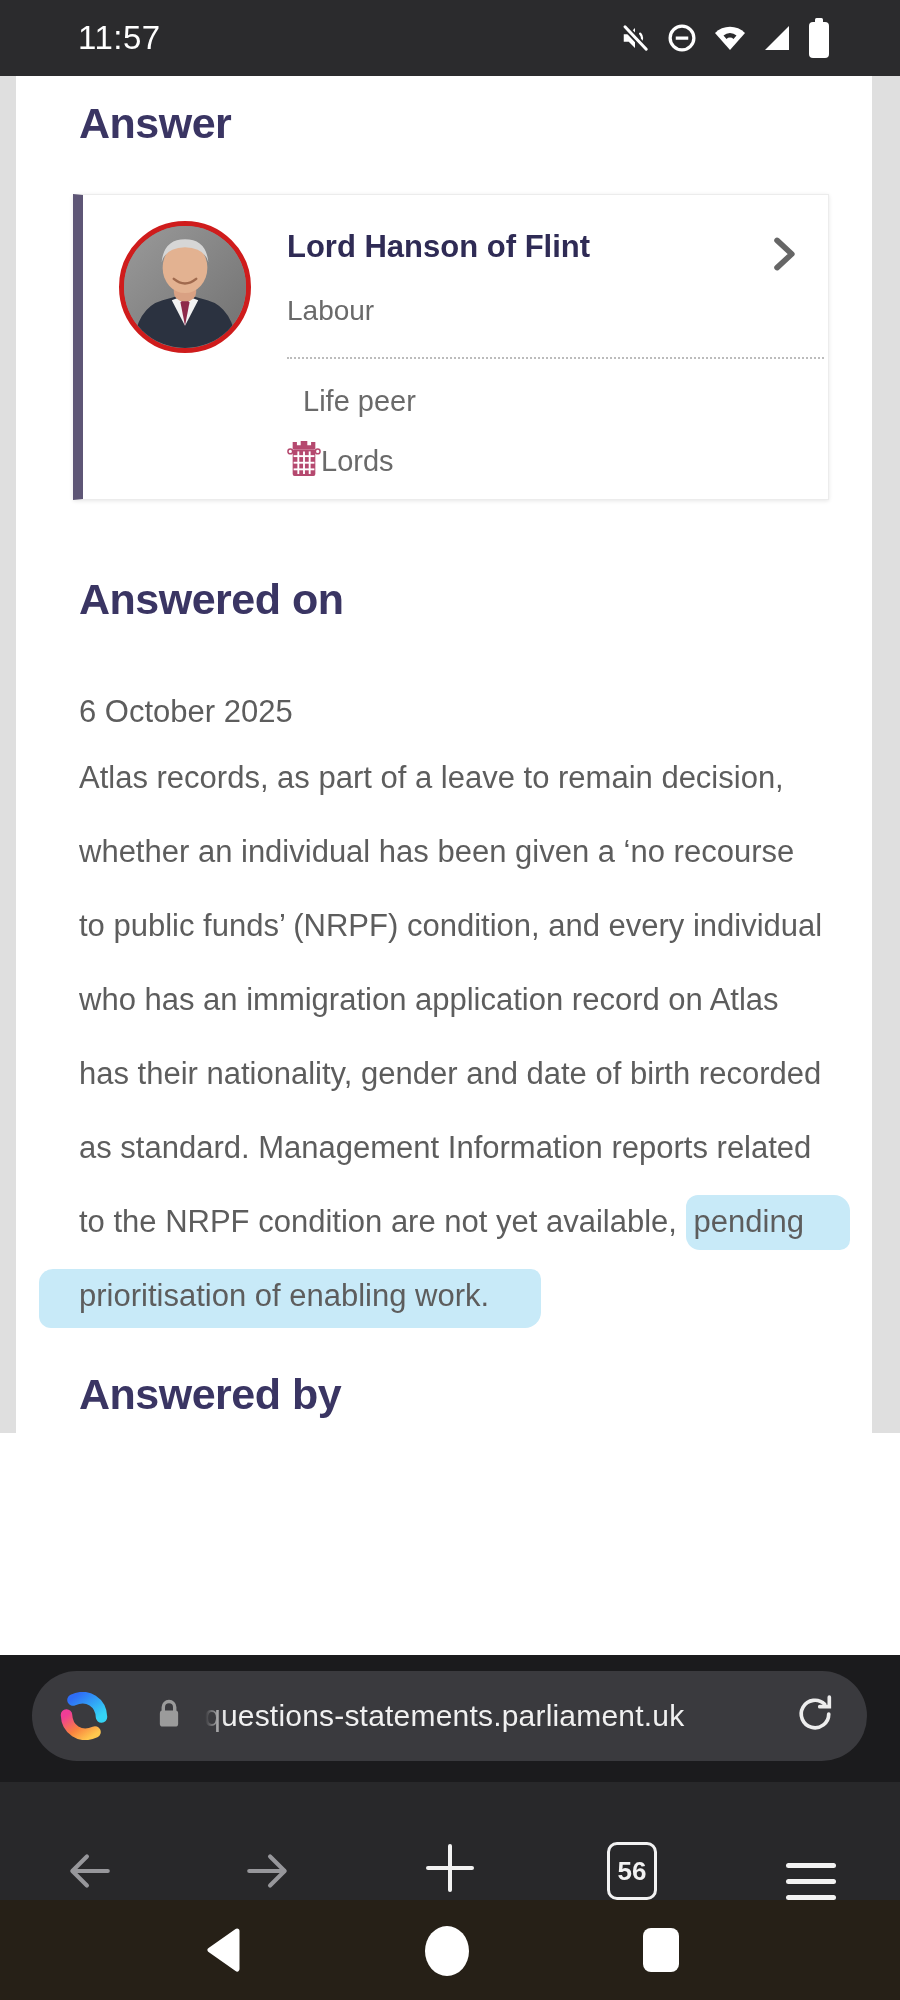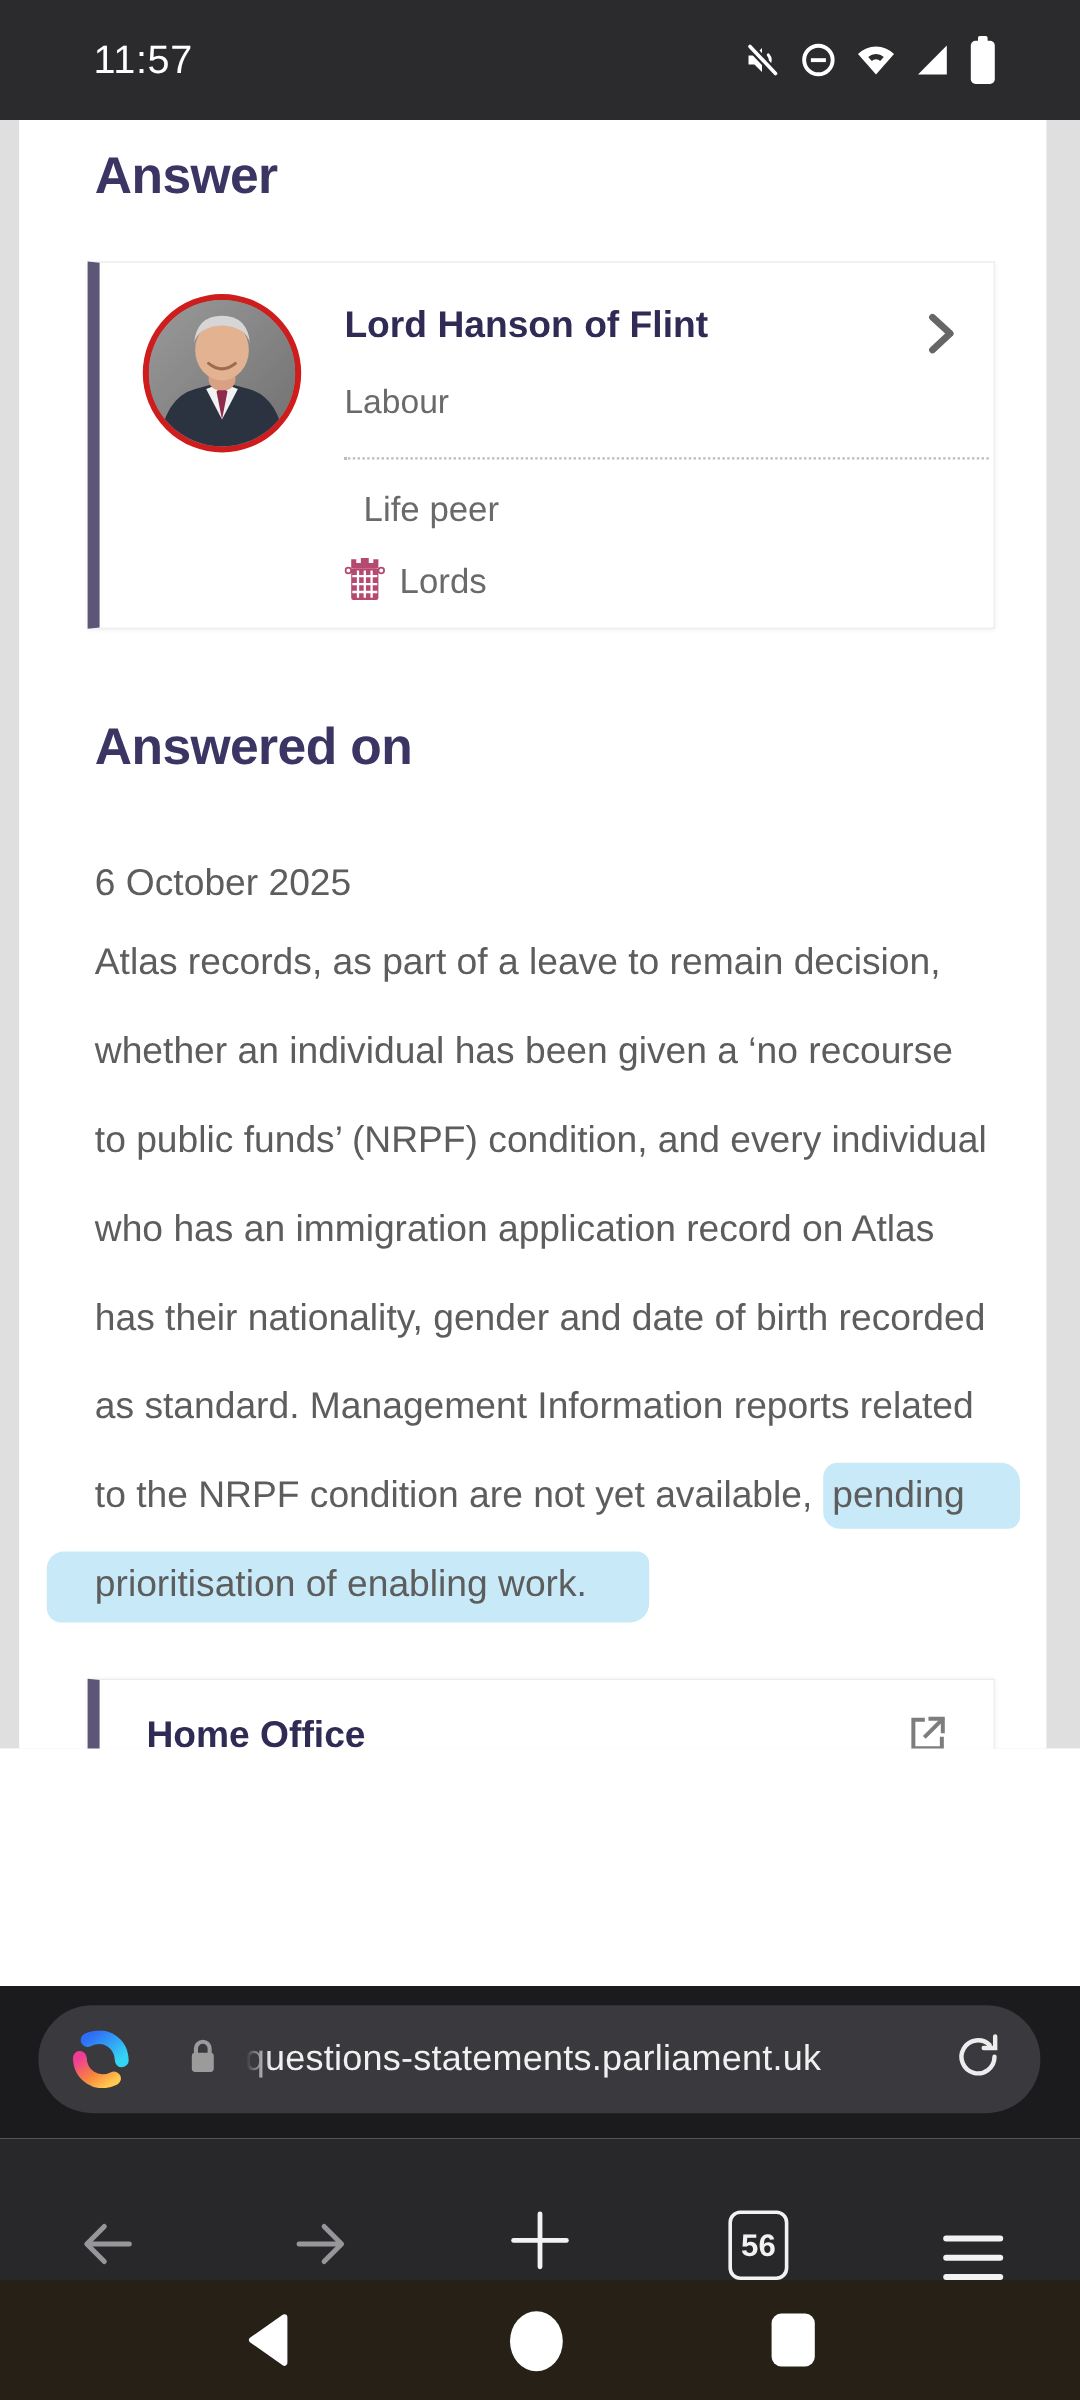--- a/index.html
+++ b/index.html
@@ -3,21 +3,21 @@
 <meta charset="utf-8">
 <style>
   html,body{margin:0;padding:0;}
   body{
     width:900px;height:2000px;position:relative;overflow:hidden;
     background:#ffffff;font-family:"Liberation Sans", sans-serif;
     -webkit-font-smoothing:antialiased;
   }
   
   .status-bar{
-    height:100px;background:#2b2b2d;display:flex;align-items:center;
+    height:76px;background:#2b2b2d;display:flex;align-items:center;
     justify-content:space-between;padding:0 70px 0 78px;box-sizing:border-box;
   }
   .status-time{color:#ffffff;font-size:33px;font-weight:500;letter-spacing:.5px;}
   .status-icons{display:flex;align-items:center;gap:17px;}
   .status-icons svg{display:block;}
   
   .viewport{
     height:1357px;background:#dfdfdf;overflow:hidden;position:relative;
   }
   .content{
@@ -49,21 +49,21 @@
   .member-card{margin-top:44px;height:306px;}
   .dept-card{margin-top:42px;height:200px;}
   .avatar-wrap{
     position:absolute;left:36px;top:26px;width:122px;height:122px;
     border:5px solid #cf1c1c;border-radius:50%;overflow:hidden;background:#8a8a8a;
   }
   .member-name{position:absolute;left:204px;top:34px;font-size:31px;font-weight:700;color:#2f2b55;}
   .member-party{position:absolute;left:204px;top:100px;font-size:28px;color:#6a6a6a;}
   .dotted-divider{position:absolute;left:204px;right:4px;top:162px;border-top:2px dotted #bcbcbc;}
   .member-type{position:absolute;left:220px;top:190px;font-size:29px;color:#6a6a6a;}
-  .member-house{position:absolute;left:204px;top:242px;display:flex;align-items:center;gap:12px;font-size:29px;color:#6a6a6a;}
+  .member-house{position:absolute;left:204px;top:242px;display:flex;align-items:center;font-size:29px;color:#6a6a6a;}
   .chevron{position:absolute;right:30px;top:42px;}
   .dept-name{position:absolute;left:39px;top:28px;font-size:31px;font-weight:700;color:#2f2b55;}
   .ext-icon{position:absolute;right:36px;top:26px;}
   
   .chrome{position:absolute;left:0;bottom:0;width:900px;}
   .url-section{height:127px;background:#1b1b1d;position:relative;}
   .url-pill{
     position:absolute;left:32px;top:16px;width:835px;height:90px;background:#3a3a3e;
     border-radius:45px;display:flex;align-items:center;box-sizing:border-box;
   }
@@ -192,20 +192,21 @@
         </span>
         <span>Lords</span>
       </span>
     </div>
 
     <h2 class="sec h-on">Answered on</h2>
     <p class="answer-date">6 October 2025</p>
 
     <p class="answer-text"><span>Atlas records, as part of a leave to remain decision, whether an individual has been given a ‘no recourse to public funds’ (NRPF) condition, and every individual who has an immigration application record on Atlas has their nationality, gender and date of birth recorded as standard. Management Information reports related to the NRPF condition are not yet available, </span><span class="hl hl1">pending</span><br><span class="hl hl2">prioritisation of enabling work.</span></p>
 
+    <h2 class="sec h-by">Answered by</h2>
 
     <div class="card dept-card">
       <span class="dept-name">Home Office</span>
       <span class="ext-icon">
         <svg width="38" height="38" viewBox="0 0 24 24" fill="none" stroke="#7d7d7d" stroke-width="2.1" stroke-linecap="square">
           <path d="M9.5 4.5 H4.5 V19.5 H19.5 V14.5"></path>
           <path d="M13.5 4 H20 V10.5"></path>
           <path d="M19.5 4.5 L11 13"></path>
         </svg>
       </span>

